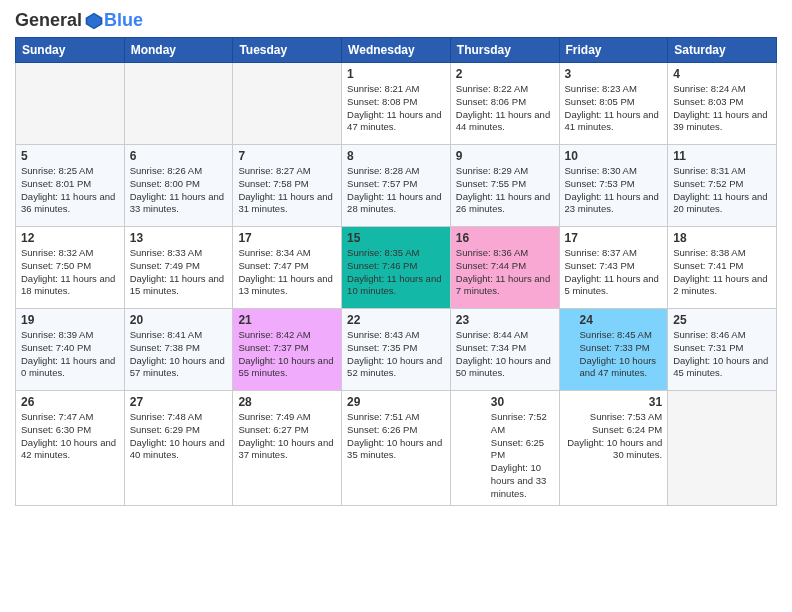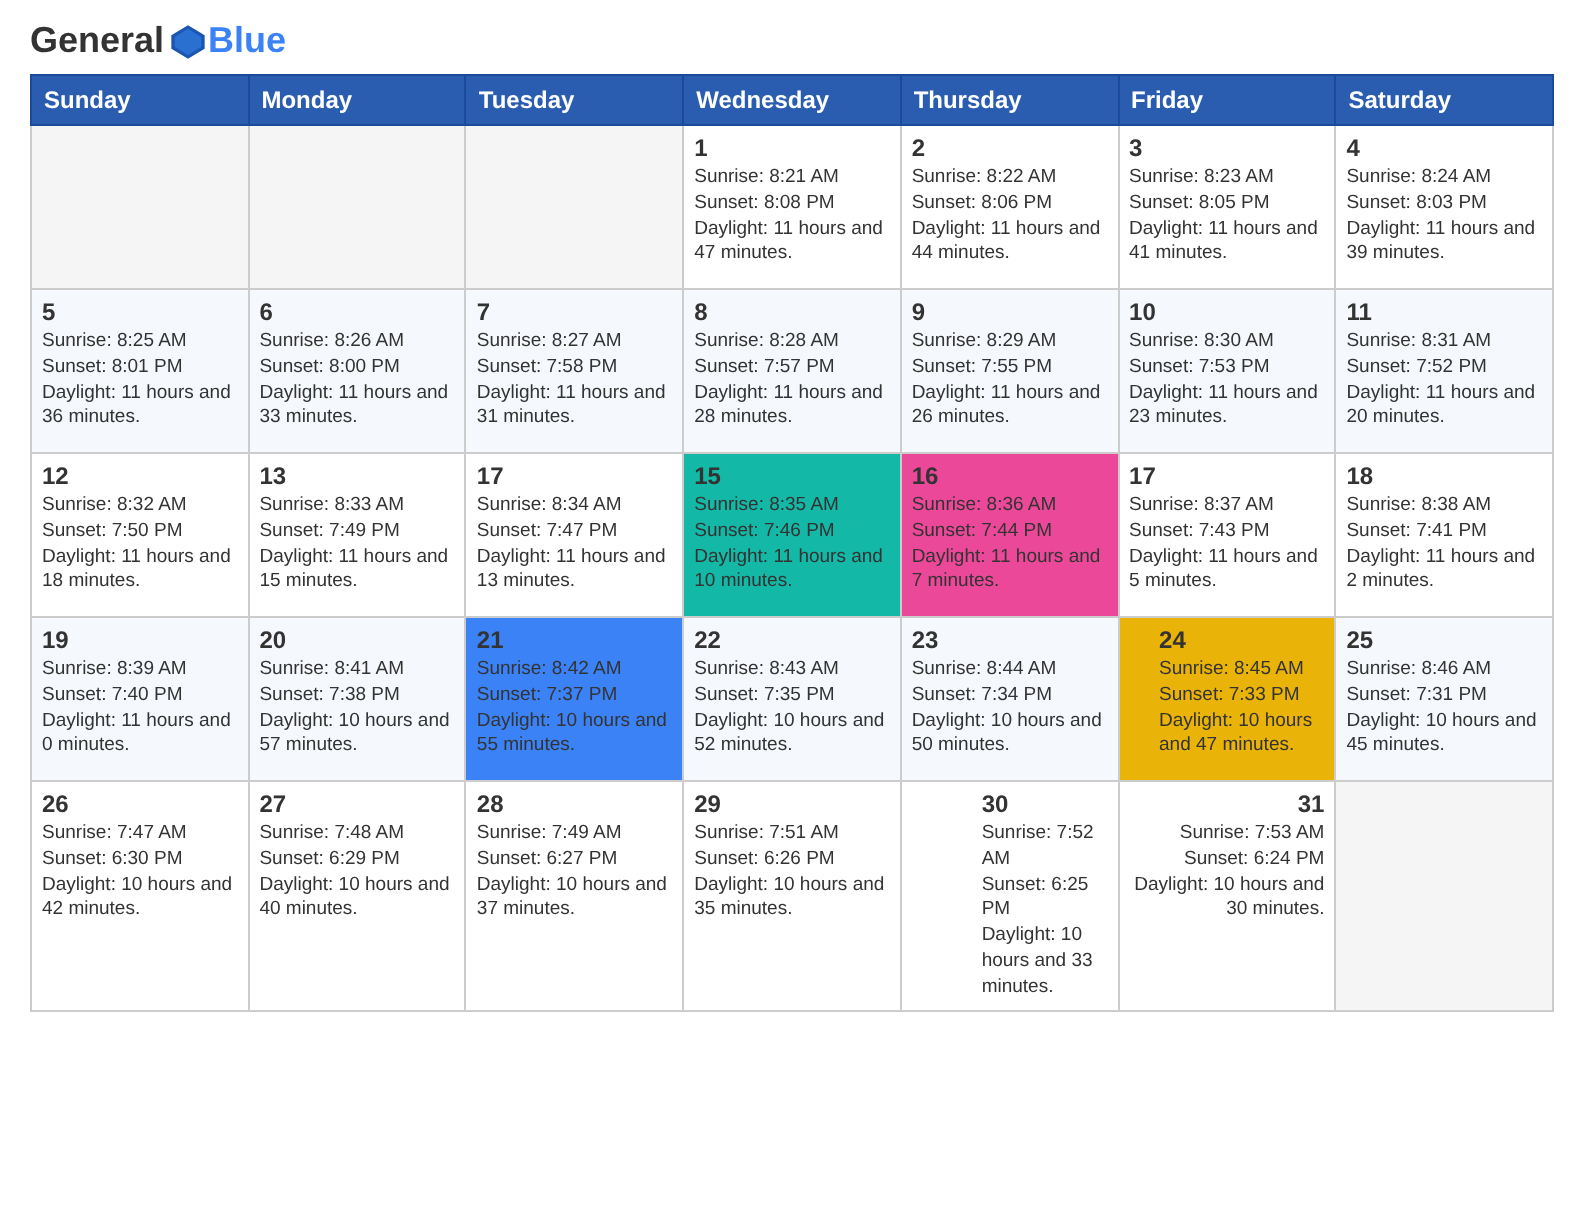--- a/index.html
+++ b/index.html
@@ -188,21 +188,21 @@
             <div class="day-info">Sunrise: 8:33 AM<br>Sunset: 7:49 PM<br>Daylight: 11 hours and 15 minutes.</div>
           </td>
           <td style="background: rgb(255, 255, 255);">
             <div class="day-number">17</div>
             <div class="day-info">Sunrise: 8:34 AM<br>Sunset: 7:47 PM<br>Daylight: 11 hours and 13 minutes.</div>
           </td>
           <td style="background: #14b8a6;">
             <div class="day-number">15</div>
             <div class="day-info">Sunrise: 8:35 AM<br>Sunset: 7:46 PM<br>Daylight: 11 hours and 10 minutes.</div>
           </td>
-          <td style="background: #ec4899;">
+          <td style="background: #f9a8d4;">
             <div class="day-number">16</div>
             <div class="day-info">Sunrise: 8:36 AM<br>Sunset: 7:44 PM<br>Daylight: 11 hours and 7 minutes.</div>
           </td>
           <td style="background: rgb(255, 255, 255);">
             <div class="day-number">17</div>
             <div class="day-info">Sunrise: 8:37 AM<br>Sunset: 7:43 PM<br>Daylight: 11 hours and 5 minutes.</div>
           </td>
           <td style="background: rgb(255, 255, 255);">
             <div class="day-number">18</div>
             <div class="day-info">Sunrise: 8:38 AM<br>Sunset: 7:41 PM<br>Daylight: 11 hours and 2 minutes.</div>
@@ -210,33 +210,33 @@
         </tr>
         <tr class="week-row">
           <td style="background: rgb(245, 248, 252);">
             <div class="day-number">19</div>
             <div class="day-info">Sunrise: 8:39 AM<br>Sunset: 7:40 PM<br>Daylight: 11 hours and 0 minutes.</div>
           </td>
           <td style="background: rgb(245, 248, 252);">
             <div class="day-number">20</div>
             <div class="day-info">Sunrise: 8:41 AM<br>Sunset: 7:38 PM<br>Daylight: 10 hours and 57 minutes.</div>
           </td>
-          <td style="background: #3b82f6;">
+          <td style="background: #f0abfc;">
             <div class="day-number">21</div>
             <div class="day-info">Sunrise: 8:42 AM<br>Sunset: 7:37 PM<br>Daylight: 10 hours and 55 minutes.</div>
           </td>
           <td style="background: rgb(245, 248, 252);">
             <div class="day-number">22</div>
             <div class="day-info">Sunrise: 8:43 AM<br>Sunset: 7:35 PM<br>Daylight: 10 hours and 52 minutes.</div>
           </td>
           <td style="background: rgb(245, 248, 252);">
             <div class="day-number">23</div>
             <div class="day-info">Sunrise: 8:44 AM<br>Sunset: 7:34 PM<br>Daylight: 10 hours and 50 minutes.</div>
           </td>
-          <td style="background: #eab308; padding-left: 20px;">
+          <td style="background: #7dd3fc; padding-left: 20px;">
             <div class="day-number">24</div>
             <div class="day-info">Sunrise: 8:45 AM<br>Sunset: 7:33 PM<br>Daylight: 10 hours and 47 minutes.</div>
           </td>
           <td style="background: rgb(245, 248, 252);">
             <div class="day-number">25</div>
             <div class="day-info">Sunrise: 8:46 AM<br>Sunset: 7:31 PM<br>Daylight: 10 hours and 45 minutes.</div>
           </td>
         </tr>
         <tr class="week-row">
           <td style="background: rgb(255, 255, 255);">

